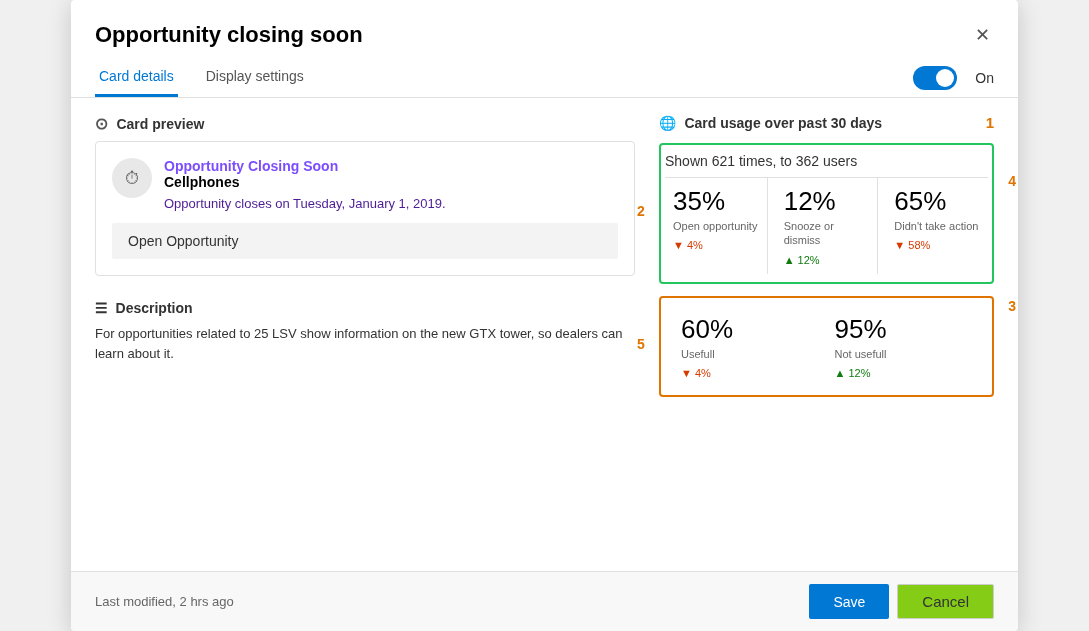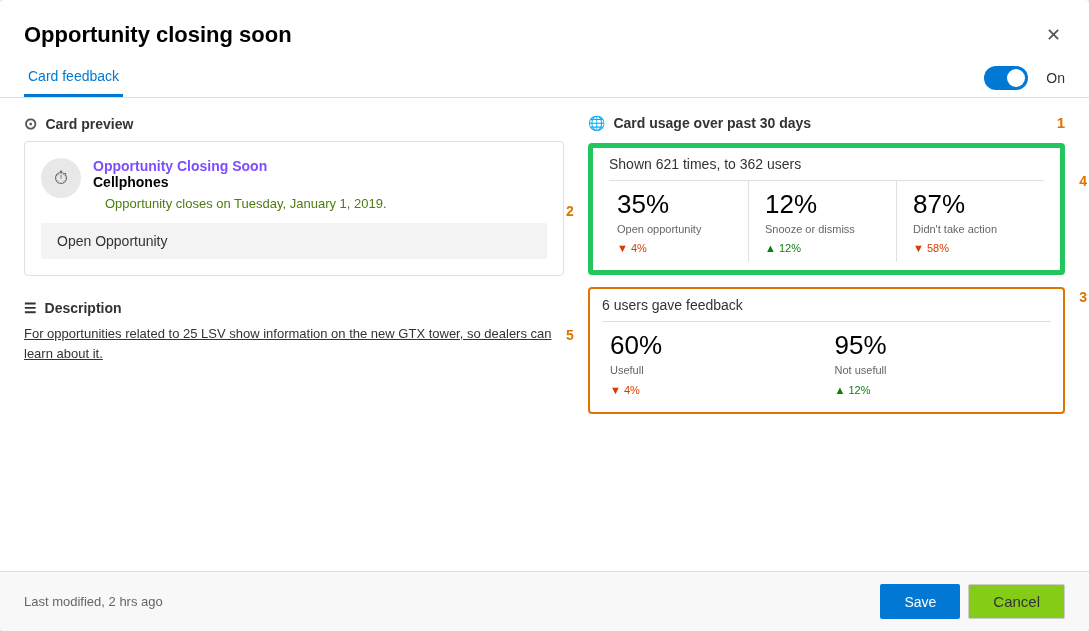--- a/index.html
+++ b/index.html
@@ -1,19 +1,19 @@
 <!DOCTYPE html>
 <html><head>
   <meta charset="utf-8">
   <style>
     * { box-sizing: border-box; margin: 0; padding: 0; }
     body { font-family: 'Segoe UI', Arial, sans-serif; background: #f0f0f0; display: flex; align-items: center; justify-content: center; min-height: 100vh; }
 
     .dialog {
-      width: 1089px;
+      width: 947px;
       height: 631px;
       background: #fff;
       border-radius: 4px;
       box-shadow: 0 4px 24px rgba(0,0,0,0.18);
       display: flex;
       flex-direction: column;
       overflow: hidden;
       position: relative;
     }
 
@@ -148,23 +148,22 @@
       font-size: 14px;
       font-weight: 600;
     }
     .card-subtitle {
       font-size: 14px;
       font-weight: 600;
       color: #000;
     }
     .card-body {
       font-size: 13px;
-      color: #4d7c0f;
+      color: #4c1d95;
       margin-top: 6px;
-      margin-left: 12px;
     }
     .card-action {
       margin-top: 12px;
       background: #f3f3f3;
       padding: 10px 16px;
       font-size: 14px;
       color: #333;
       border-radius: 2px;
       cursor: pointer;
     }
@@ -179,21 +178,20 @@
       gap: 8px;
       font-size: 14px;
       font-weight: 600;
       color: #333;
       margin-bottom: 8px;
     }
     .desc-text {
       font-size: 13px;
       color: #333;
       line-height: 1.5;
-      text-decoration: underline;
     }
 
     
     .right-panel {
       flex: 1;
       display: flex;
       flex-direction: column;
       gap: 12px;
       position: relative;
     }
@@ -207,23 +205,23 @@
     }
     .usage-number {
       color: #e07400;
       font-weight: 700;
       font-size: 15px;
       margin-left: auto;
     }
 
     
     .stats-top {
-      border: 5px solid #22c55e;
+      border: 2px solid #22c55e;
       border-radius: 4px;
-      padding: 8px 16px;
+      padding: 8px 4px;
       position: relative;
     }
     .shown-text {
       font-size: 14px;
       color: #333;
       padding-bottom: 8px;
       border-bottom: 1px solid #e0e0e0;
     }
     .stat-cols {
       display: flex;
@@ -325,21 +323,22 @@
 <body>
 
 <div class="dialog">
 
   <div class="dialog-header">
     <span class="dialog-title">Opportunity closing soon</span>
     <button class="close-btn">✕</button>
   </div>
 
   <div class="tabs-bar">
-    <span class="tab active">Card feedback</span>
+    <span class="tab active">Card details</span>
+    <span class="tab">Display settings</span>
     <div class="toggle-area">
       <div class="toggle"></div>
       <span>On</span>
     </div>
   </div>
 
   <div class="dialog-body">
 
     <div class="left-panel">
 
@@ -392,34 +391,33 @@
               <div class="stat-delta delta-down">▼ 4%</div>
             </div>
 
             <div class="stat-col">
               <div class="stat-pct">12%</div>
               <div class="stat-label">Snooze or dismiss</div>
               <div class="stat-delta delta-up">▲ 12%</div>
             </div>
 
             <div class="stat-col">
-              <div class="stat-pct">87%</div>
+              <div class="stat-pct">65%</div>
               <div class="stat-label">Didn't take action</div>
               <div class="stat-delta delta-down">▼ 58%</div>
             </div>
 
           </div>
         </div>
         <span class="ann3">3</span>
       </div>
 
       <div style="position:relative;">
         <span class="ann5">5</span>
         <div class="stats-bottom">
-          <div class="feedback-title">6 users gave feedback</div>
           <div class="feedback-cols">
 
             <div class="feedback-col">
               <div class="stat-pct">60%</div>
               <div class="stat-label">Usefull</div>
               <div class="stat-delta delta-down">▼ 4%</div>
             </div>
 
             <div class="feedback-col">
               <div class="stat-pct">95%</div>

